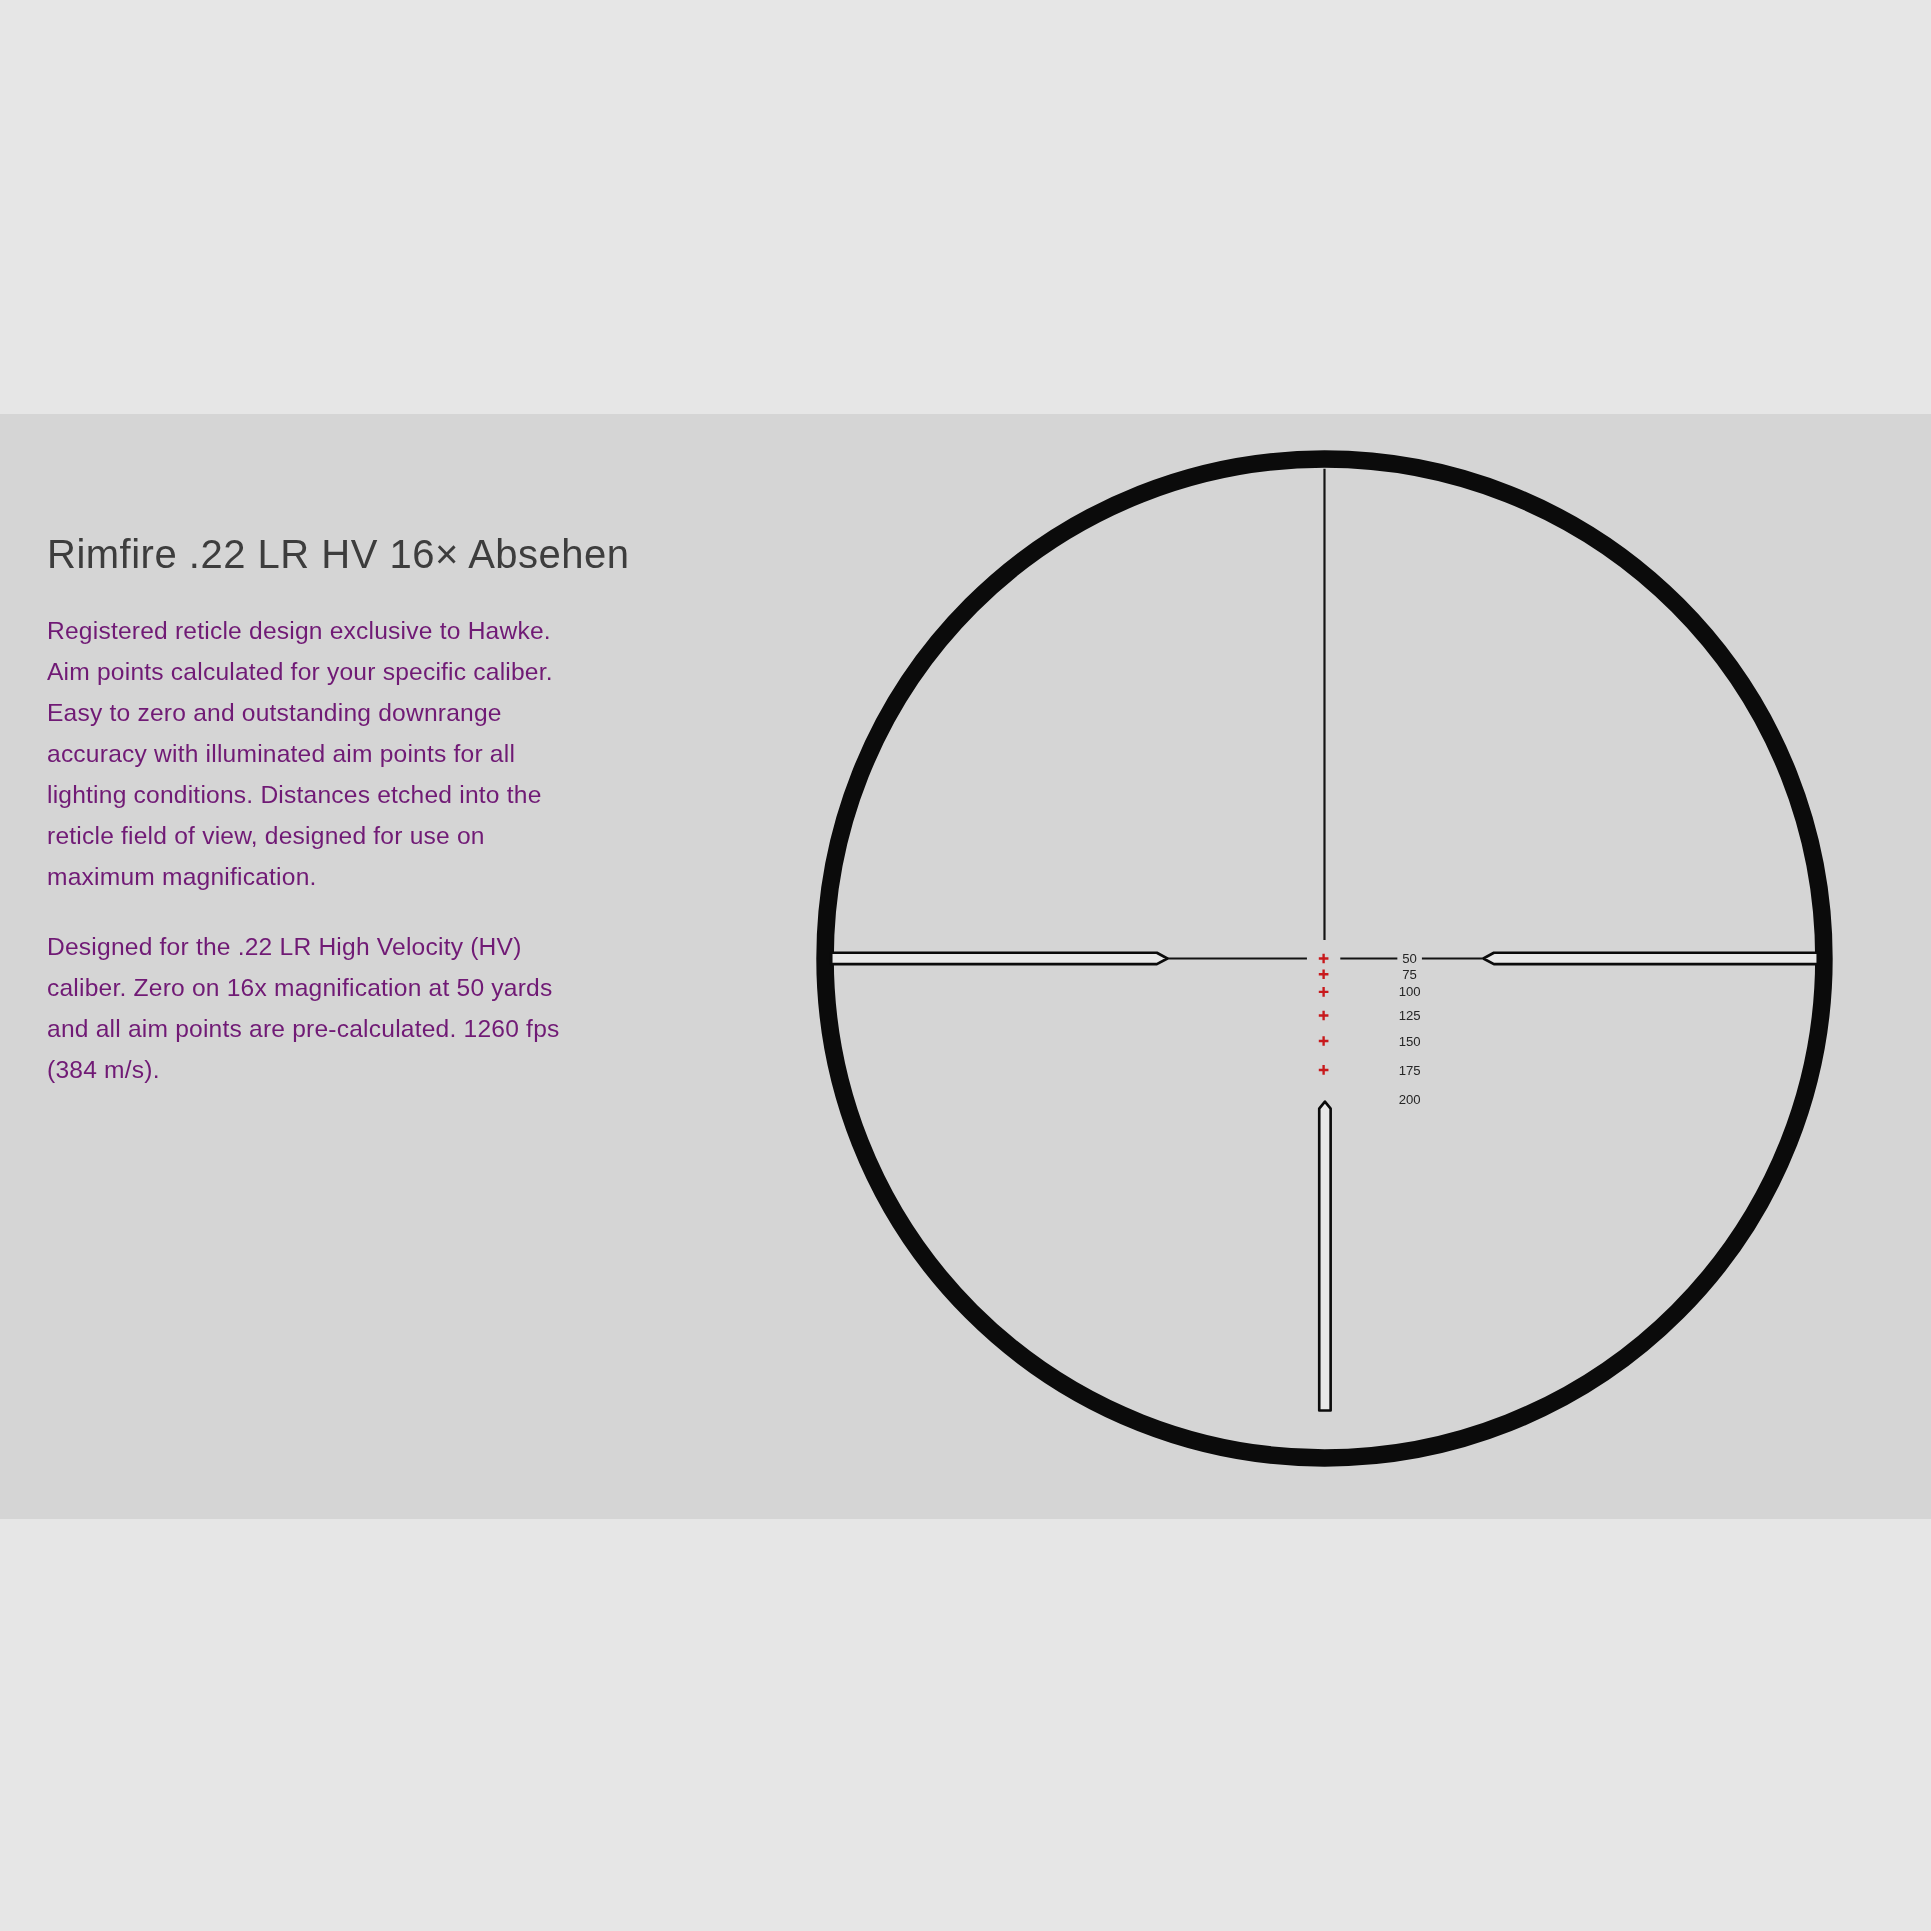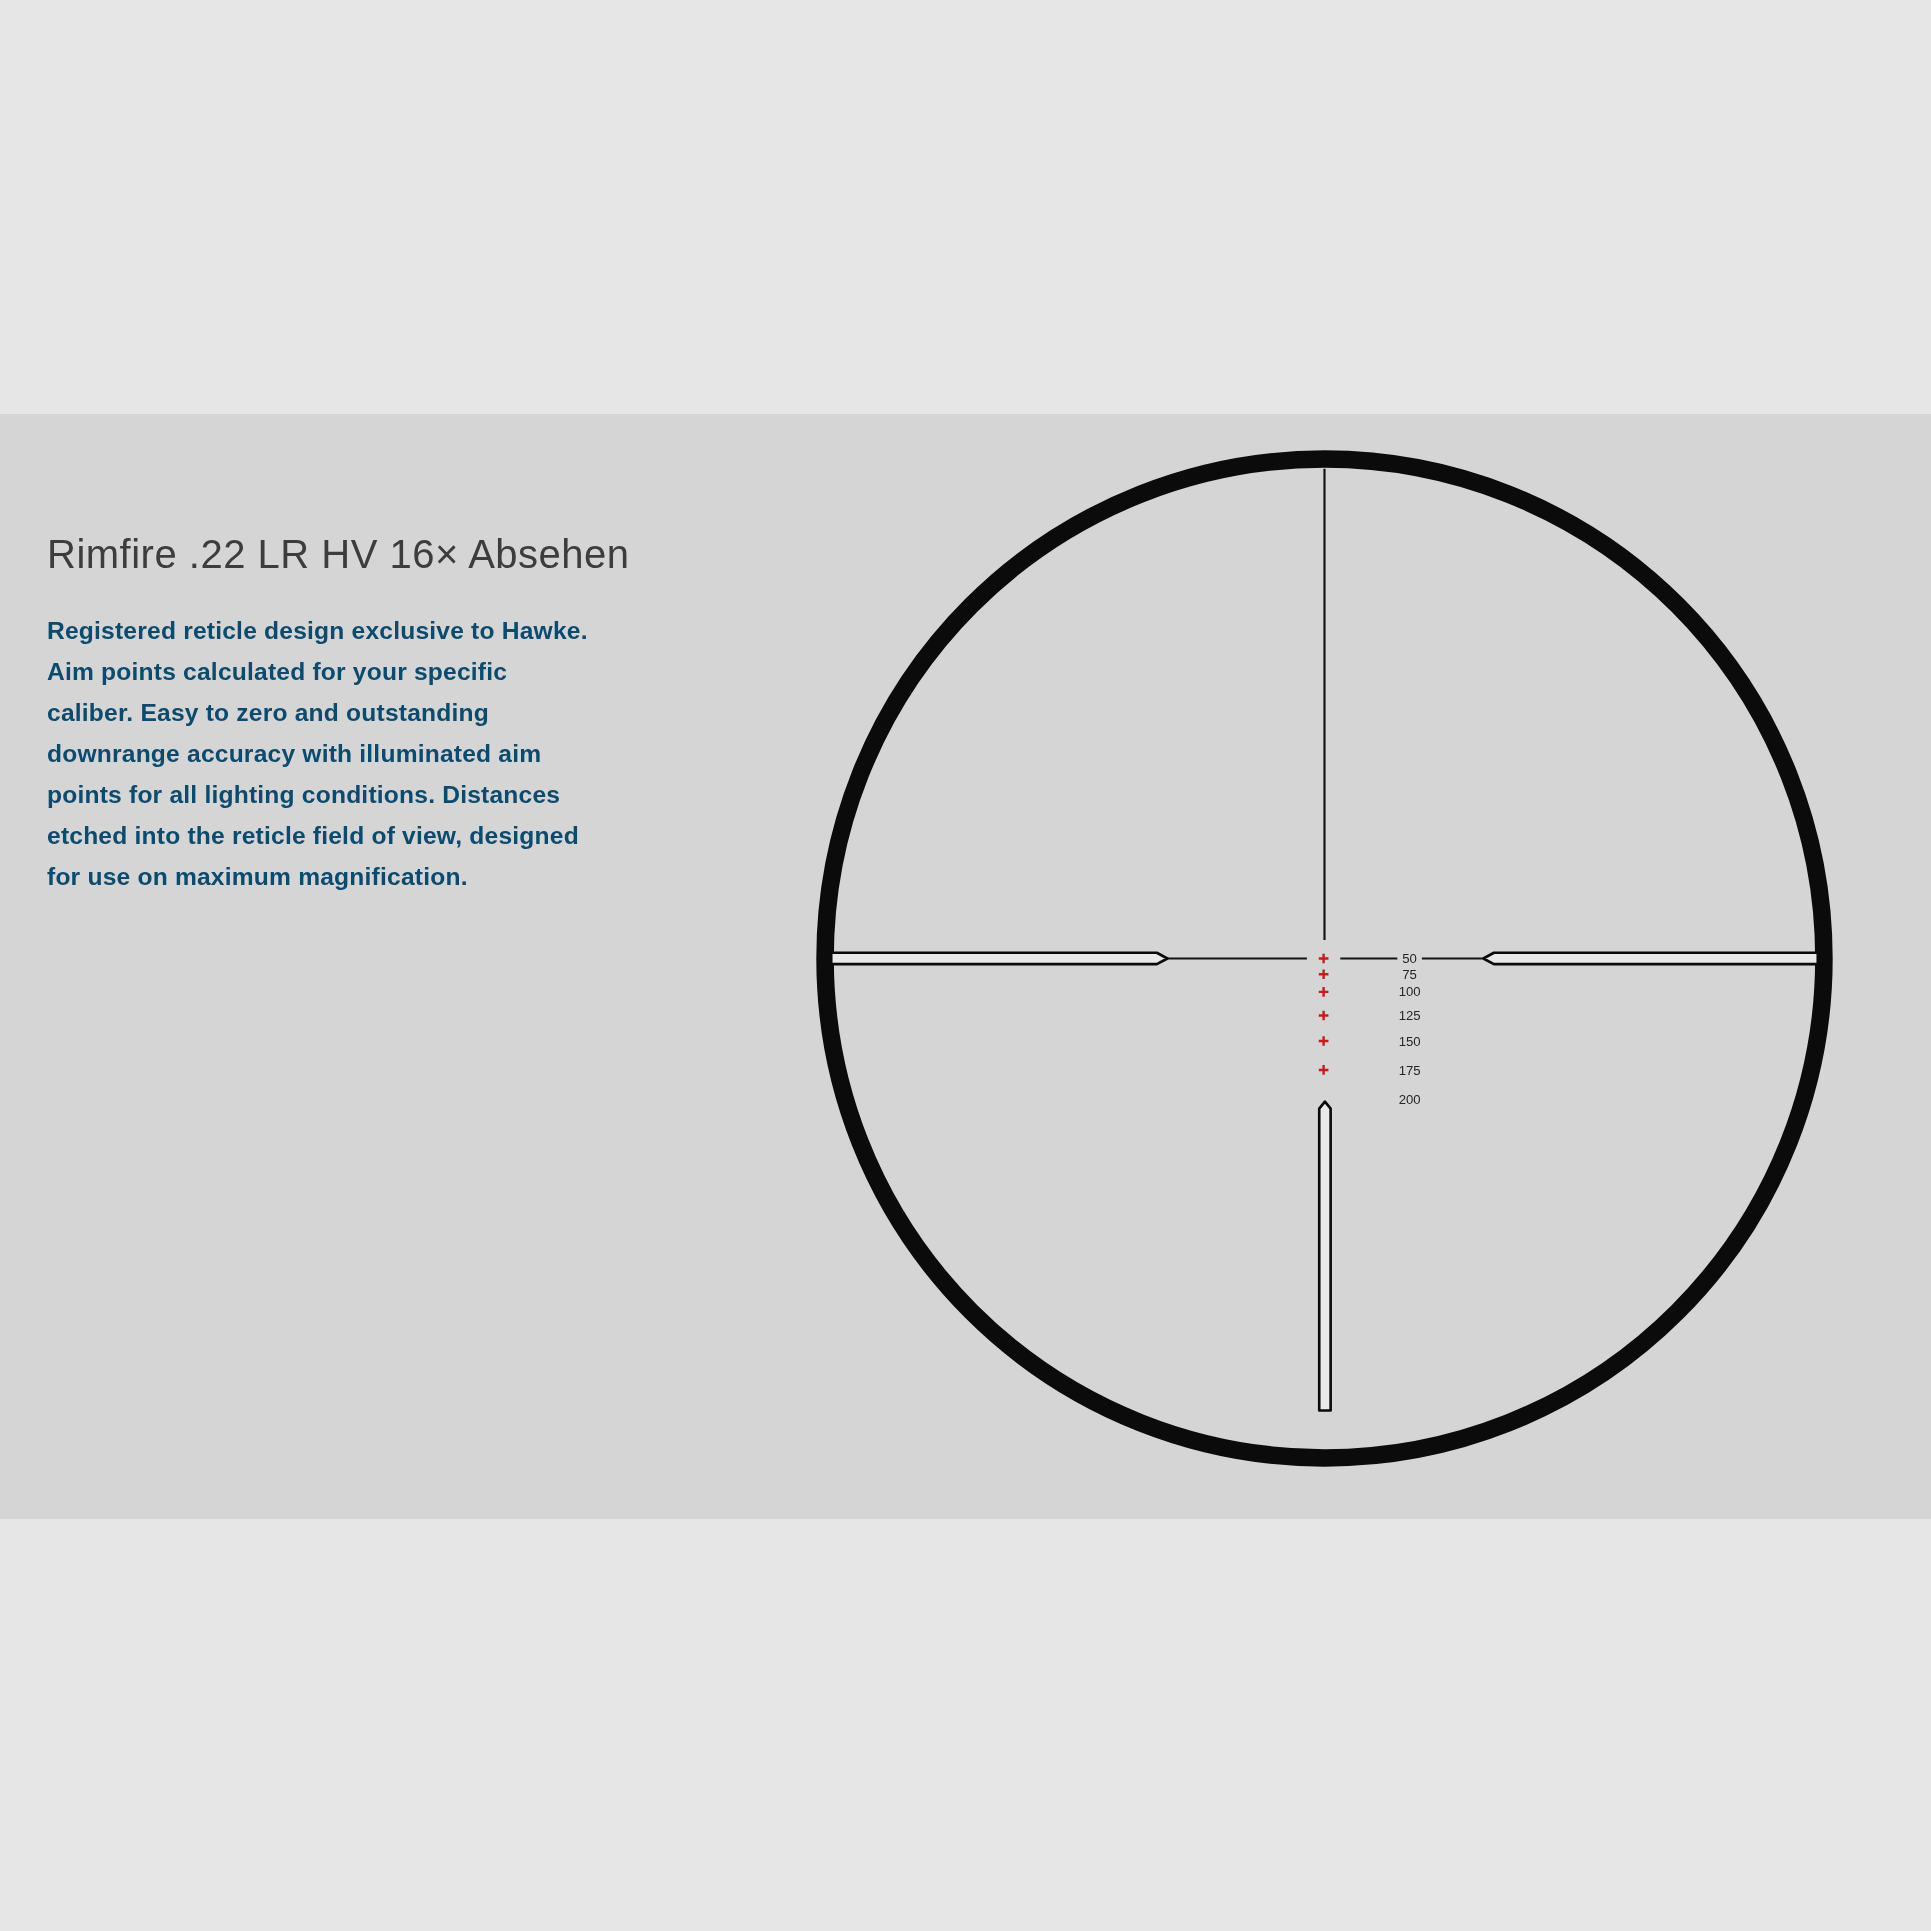--- a/index.html
+++ b/index.html
@@ -31,22 +31,22 @@
   .page-title {
     font-size: 40px;
     font-weight: 300;
     letter-spacing: 0.5px;
     color: #3d3d3d;
     margin: 0 0 33px 0;
     white-space: nowrap;
   }
   .body-paragraph {
     font-size: 24.6px;
-    font-weight: 700;
-    color: #0c4a6e;
+    font-weight: 400;
+    color: #701a75;
     line-height: 41px;
     letter-spacing: 0.2px;
     margin: 0 0 29px 0;
   }
   .reticle-wrap {
     position: absolute;
     left: 0;
     top: 0;
     width: 1931px;
     height: 1358px;
@@ -64,20 +64,21 @@
   }
 </style>
 </head>
 <body>
 
 <div class="hero-band"></div>
 
 <div class="text-column">
   <h1 class="page-title">Rimfire .22 LR HV 16× Absehen</h1>
   <p class="body-paragraph">Registered reticle design exclusive to Hawke. Aim points calculated for your specific caliber. Easy to zero and outstanding downrange accuracy with illuminated aim points for all lighting conditions. Distances etched into the reticle field of view, designed for use on maximum magnification.</p>
+  <p class="body-paragraph">Designed for the .22 LR High Velocity (HV) caliber. Zero on 16x magnification at 50 yards and all aim points are pre-calculated. 1260 fps (384 m/s).</p>
 </div>
 
 <div class="reticle-wrap">
     <svg viewBox="0 0 2200 2200">
       <circle cx="1509" cy="1092" r="569" fill="none" stroke="#0b0b0b" stroke-width="20"></circle>
       <line x1="1509" y1="534" x2="1509" y2="1071" stroke="#141414" stroke-width="2.5"></line>
       <line x1="1330" y1="1092" x2="1489" y2="1092" stroke="#141414" stroke-width="2.5"></line>
       <line x1="1527" y1="1092" x2="1592" y2="1092" stroke="#141414" stroke-width="2.5"></line>
       <line x1="1620" y1="1092" x2="1689" y2="1092" stroke="#141414" stroke-width="2.5"></line>
       <polygon points="947,1085.5 1318,1085.5 1330,1092 1318,1098.5 947,1098.5" fill="#e9e9e9" stroke="#0b0b0b" stroke-width="3" stroke-linejoin="round"></polygon>

